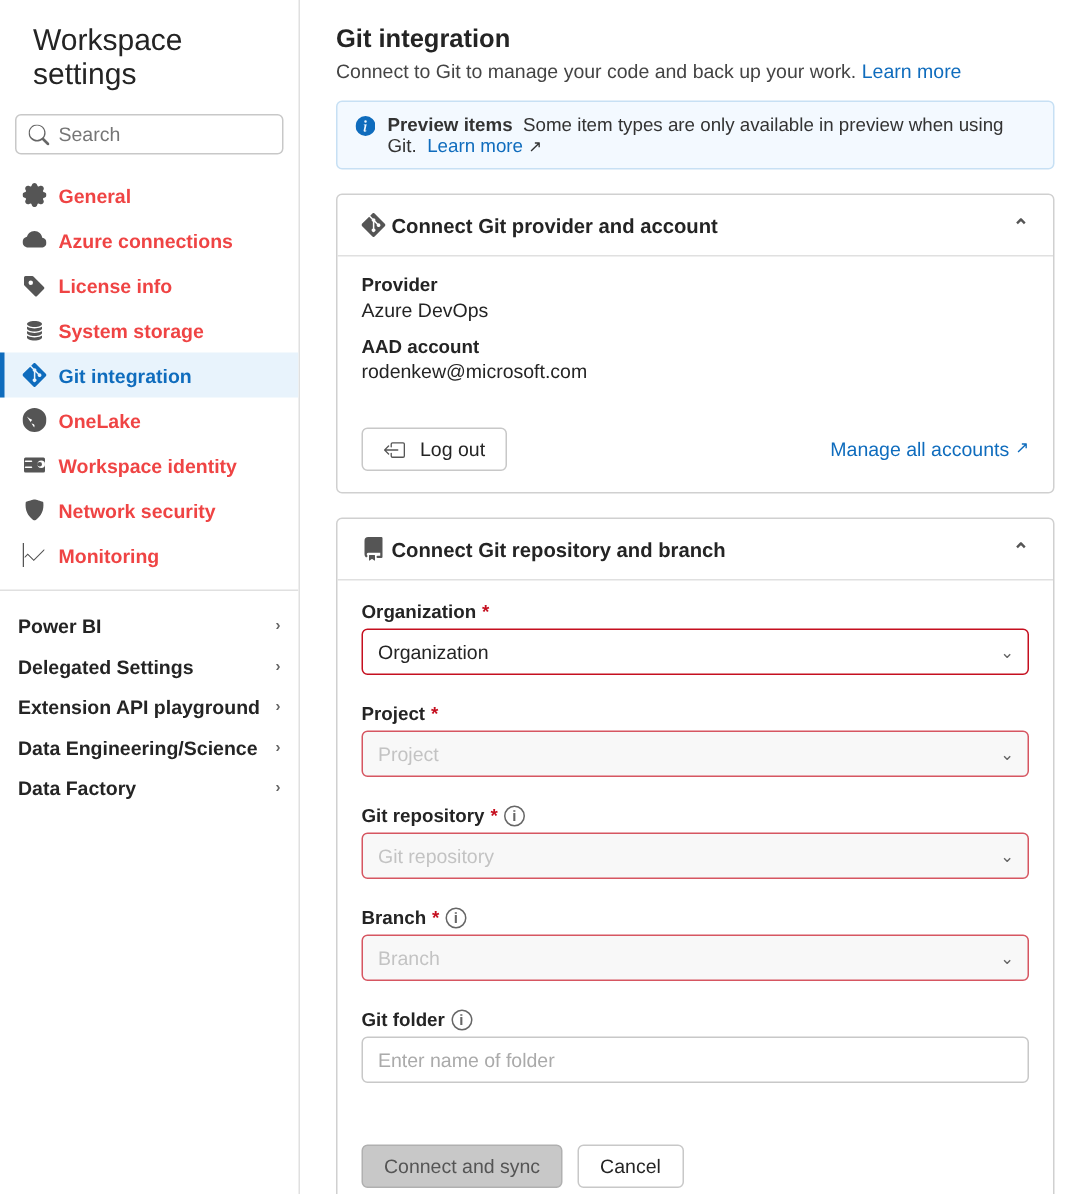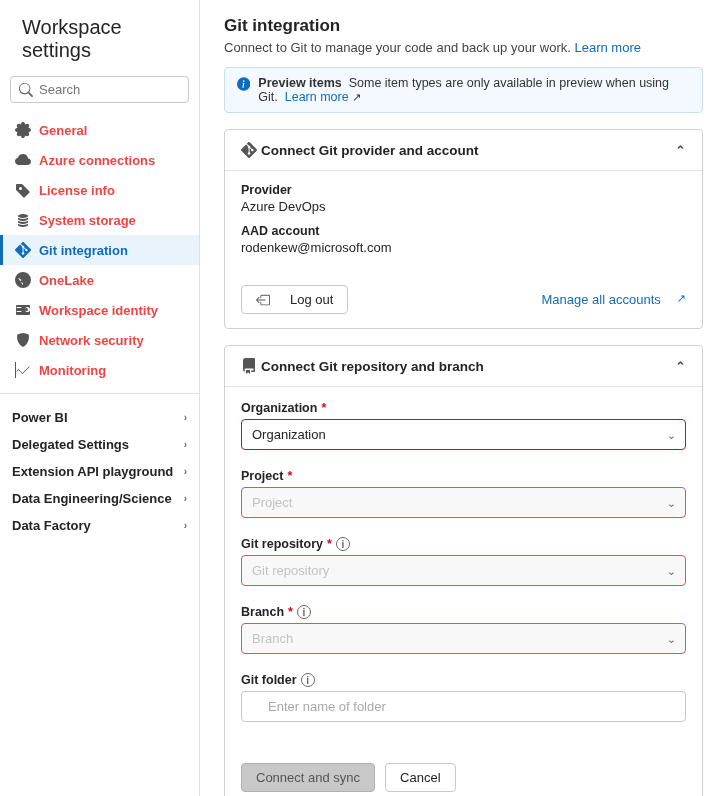--- a/index.html
+++ b/index.html
@@ -144,40 +144,40 @@
     }
     .card-actions {
       display: flex;
       align-items: center;
       justify-content: space-between;
       padding: 8px 16px 14px 16px;
     }
     .btn {
       display: flex;
       align-items: center;
-      gap: 20px;
+      gap: 10px;
       padding: 6px 14px;
       border-radius: 4px;
       font-size: 13px;
       cursor: pointer;
       border: 1px solid #c8c8c8;
       background: #fff;
       color: #242424;
     }
     .btn-primary {
       background: #c8c8c8;
       border-color: #b0b0b0;
       color: #555;
       cursor: default;
     }
     .manage-link {
       color: #0f6cbd;
       font-size: 13px;
       display: flex;
-      gap: 16px;
+      gap: 4px;
       text-decoration: none;
       cursor: pointer;
     }
     
     .form-section { padding: 14px 16px; }
     .form-field { margin-bottom: 19px; }
     .form-label {
       font-size: 12.5px;
       font-weight: 600;
       margin-bottom: 4px;
@@ -221,21 +221,21 @@
       position: absolute;
       right: 10px;
       top: 50%;
       transform: translateY(-50%);
       font-size: 11px;
       color: #666;
       pointer-events: none;
     }
     .text-input {
       width: 100%;
-      padding: 7px 26px;
+      padding: 7px 10px;
       border: 1px solid #c8c8c8;
       border-radius: 4px;
       font-size: 13px;
       color: #0f172a;
     }
     .text-input::placeholder { color: #aaa; }
     .form-actions {
       display: flex;
       align-items: center;
       gap: 10px;

